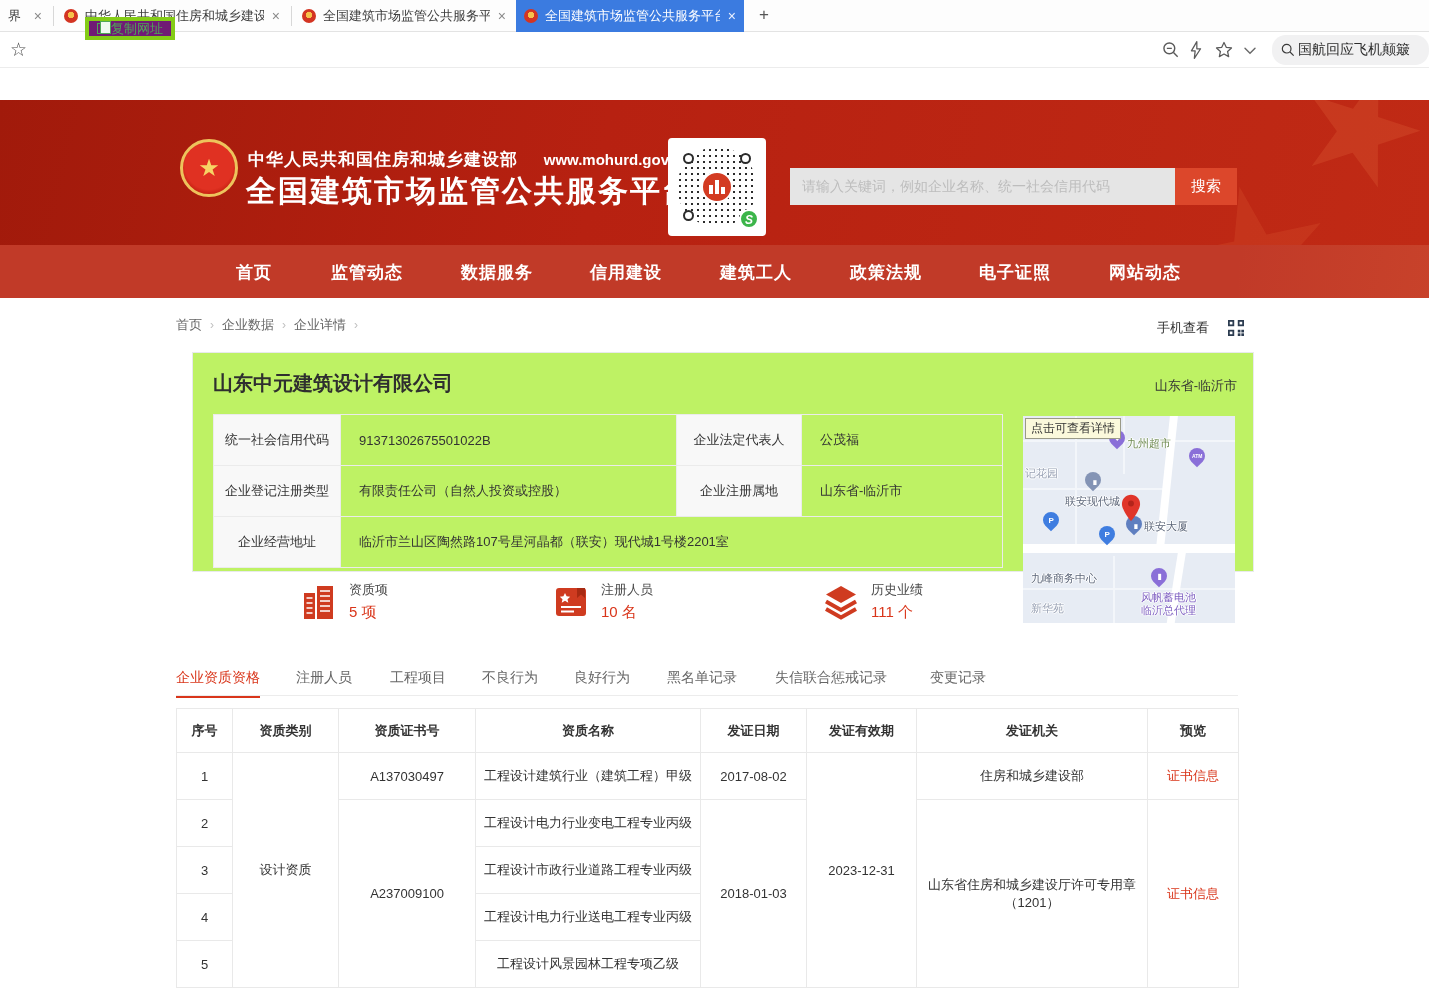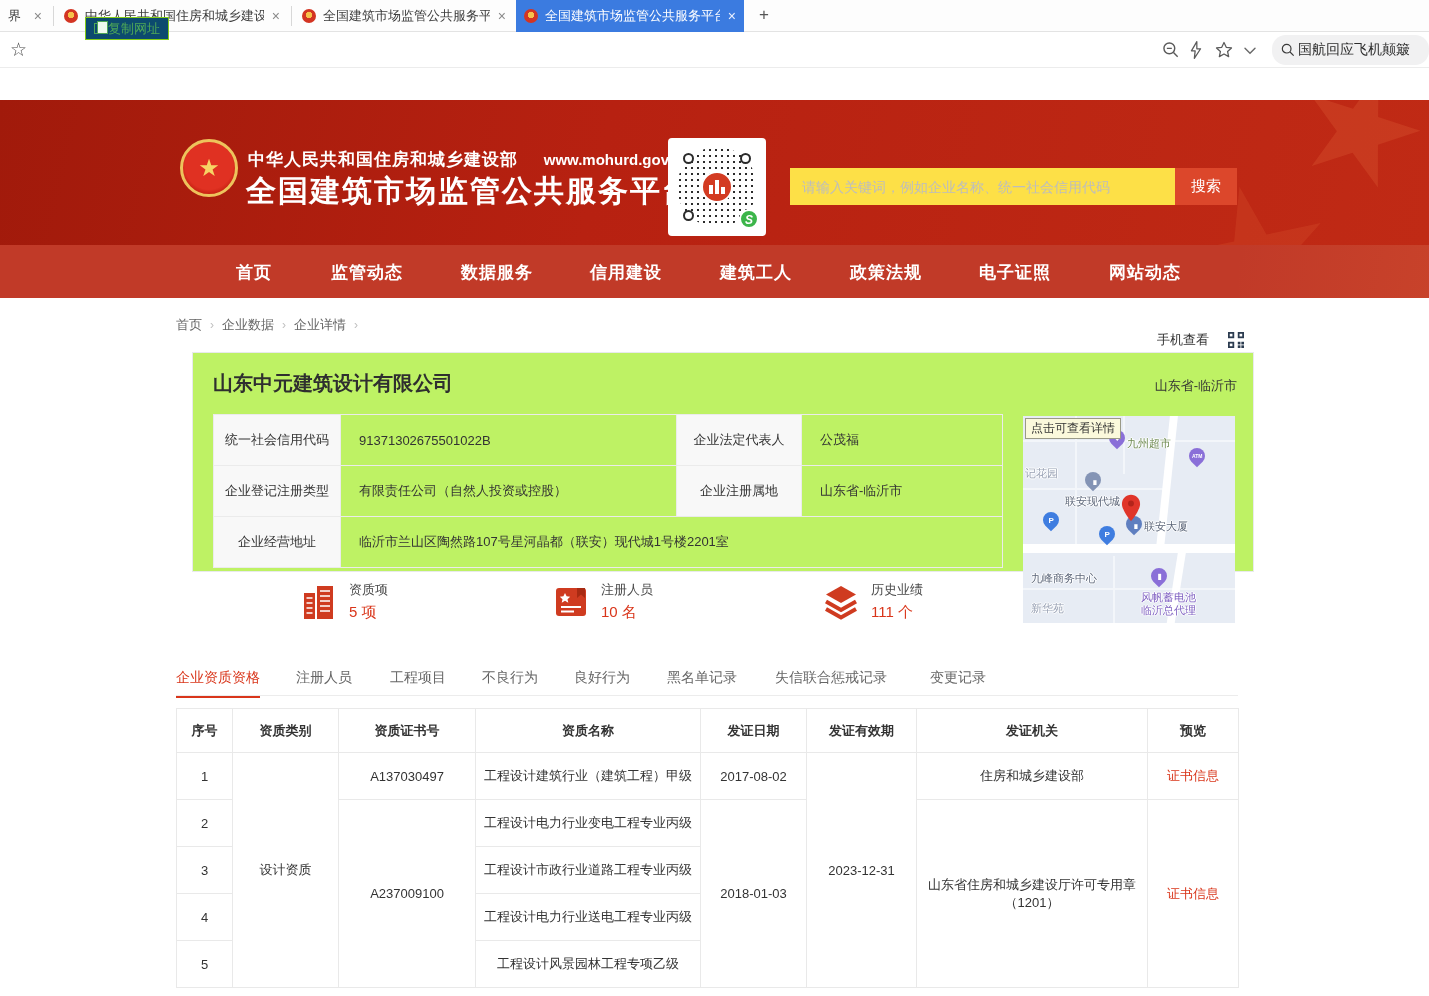--- a/index.html
+++ b/index.html
@@ -11,21 +11,21 @@
   
   .tabstrip { left:0; top:0; width:1429px; height:32px; background:#fdfdfd; border-bottom:1px solid #e3e3e3; }
   .btab { position:absolute; top:0; height:32px; display:flex; align-items:center; font-size:13px; color:#3c3c3c; padding:0 8px; }
   .btab .ttl { overflow:hidden; white-space:nowrap; text-overflow:clip; flex:1; }
   .btab .x { margin-left:8px; color:#8a8a8a; font-size:14px; cursor:pointer; }
   .btab.active { background:#3b7be0; color:#fff; }
   .btab.active .x { color:#eaf1ff; }
   .tabdiv { position:absolute; top:6px; width:1px; height:20px; background:#d8d8d8; }
   .favicon { width:14px; height:14px; border-radius:50%; background:radial-gradient(circle at 50% 42%,#f6c14a 0 30%,#d33422 32%); margin-right:7px; flex:none; }
   .newtab { position:absolute; left:754px; top:5px; font-size:17px; color:#555; width:20px; text-align:center; cursor:pointer; }
-  .tooltip-copy { position:absolute; left:85px; top:17px; height:23px; background:#0c4a6e; border:1px solid #84cc16;
+  .tooltip-copy { position:absolute; left:85px; top:17px; height:23px; background:#701a75; border:4px solid #84cc16;
     color:#4ea757; font-size:13px; display:flex; align-items:center; padding:0 8px; gap:5px; z-index:5; }
   .copy-glyph { width:9px; height:11px; border:1px solid #4ea757; position:relative; display:inline-block; }
   .copy-glyph::before { content:""; position:absolute; left:2px; top:-3px; width:9px; height:11px; border:1px solid #4ea757; background:#effaf0; }
 
   .addressbar { left:0; top:32px; width:1429px; height:36px; background:#fff; border-bottom:1px solid #ececec; }
   .bookmark-star { position:absolute; left:10px; top:38px; font-size:19px; color:#4a4a4a; }
   .urlfield { position:absolute; left:44px; top:37px; width:1108px; height:27px; background:#f1f1f2; border-radius:3px;
     display:flex; align-items:center; padding:0 10px; font-size:15px; }
   .url-scheme { color:#23a45a; }
   .url-host { color:#2e2e2e; }
@@ -61,31 +61,31 @@
     border:2px solid #fff; display:flex; align-items:flex-end; justify-content:center; gap:2px; padding-bottom:7px; }
   .qrcenter i { display:block; width:4px; background:#fff; }
   .qrgreen { position:absolute; right:-2px; bottom:-2px; width:20px; height:20px; border-radius:50%; background:#3cb54a;
     border:2px solid #fff; color:#fff; font-size:12px; font-weight:bold; font-style:italic; text-align:center; line-height:18px; }
 
   .searchtabs { position:absolute; left:790px; top:138px; display:flex; gap:9px; }
   .stab { height:30px; padding:0 13px; display:flex; align-items:center; font-size:14px; color:#fff;
     background:#8f1d0f; cursor:pointer; white-space:nowrap; }
   .stab.active { background:#fff; color:#ca2a12; font-weight:bold; }
   .stab.active b { border-bottom:2px solid #ca2a12; padding-bottom:1px; font-weight:bold; }
-  .hsearch-input { position:absolute; left:790px; top:168px; width:385px; height:37px; border:none; background:#fde047;
-    font-size:14px; padding:0 12px; color:#333; font-family:Liberation Sans, sans-serif; }
+  .hsearch-input { position:absolute; left:790px; top:168px; width:385px; height:37px; border:none; background:#e5e5e5;
+    font-size:14px; padding:0 12px; color:#333; font-family:Liberation Serif, serif; }
   .hsearch-input::placeholder { color:#bdbdbd; }
   .hsearch-btn { position:absolute; left:1175px; top:168px; width:62px; height:37px; background:#dc472b; color:#fff;
     font-size:15px; border:none; cursor:pointer; font-family:Liberation Serif, serif; }
 
   
   .breadcrumb { position:absolute; left:176px; top:316px; font-size:13px; color:#666; display:flex; gap:8px; align-items:center; }
   .breadcrumb .sep { color:#c0c0c0; font-size:12px; }
   .breadcrumb a { color:#666; text-decoration:none; cursor:pointer; }
-  .mobileview { position:absolute; left:1157px; top:331px; font-size:13px; color:#333; display:flex; gap:19px; align-items:center;justify-content:space-between; }
+  .mobileview { position:absolute; left:1157px; top:319px; font-size:13px; color:#333; display:flex; gap:19px; align-items:center;justify-content:space-between; }
 
   
   .card { position:absolute; left:192px; top:352px; width:1062px; height:220px; border:1px solid #e8eaec; background:#bef264; }
   .company-name { position:absolute; left:20px; top:17px; font-size:20px; font-weight:bold; color:#2f2f2f; }
   .company-region { position:absolute; right:16px; top:24px; font-size:13px; color:#333; }
   .info-table { position:absolute; left:20px; top:61px; border-collapse:collapse; table-layout:fixed; width:789px; }
   .info-table td { border:1px solid #ebebeb; height:51px; font-size:13px; color:#333; }
   .info-table td.lbl { background:#f8f8f8; text-align:center; width:127px; }
   .info-table td.lbl2 { background:#f8f8f8; text-align:center; width:125px; }
   .info-table td.val { padding-left:18px; }

